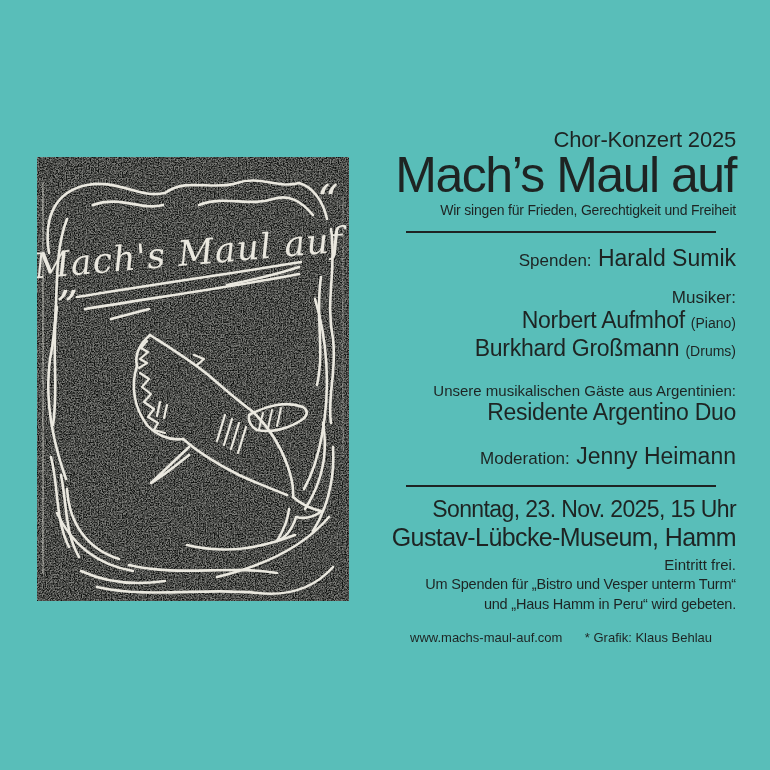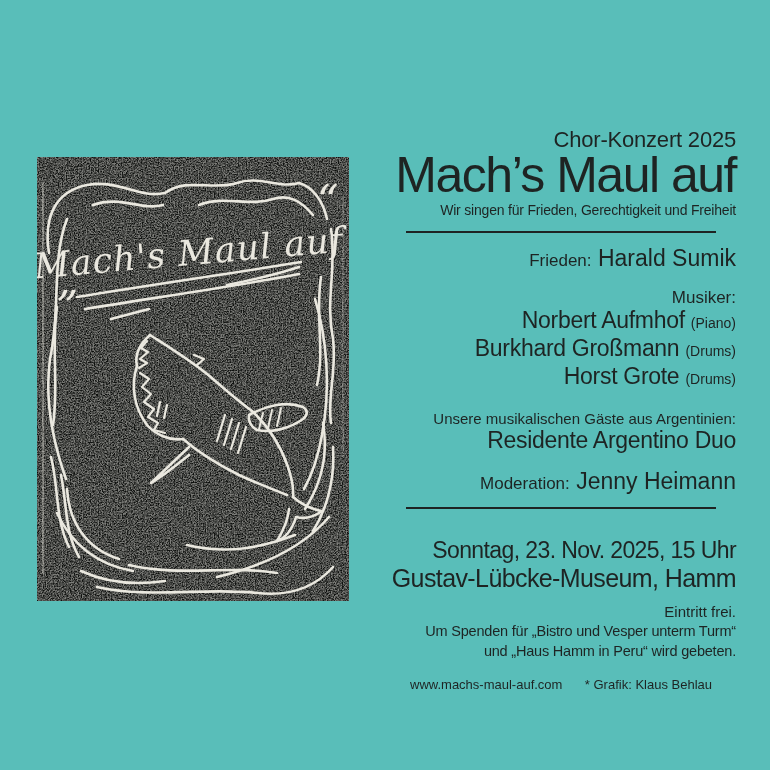--- a/index.html
+++ b/index.html
@@ -25,24 +25,24 @@
   .title{font-size:50px;line-height:46px;letter-spacing:-1.5px;white-space:nowrap;}
   .subtitle{font-size:14px;line-height:19px;margin-top:3px;white-space:nowrap;letter-spacing:-0.2px;}
   .rule{border:0;border-top:2px solid #1e2423;width:310px;margin:11px auto 0;}
   .line-leitung{margin-top:12px;font-size:23px;line-height:26px;white-space:nowrap;}
   .lbl{font-size:17px;}
   .musiker-label{margin-top:14px;font-size:17px;line-height:20px;}
   .musician{font-size:23px;line-height:25px;white-space:nowrap;letter-spacing:-0.3px;}
   .inst{font-size:14px;letter-spacing:0;}
   .guests-label{margin-top:18px;font-size:15px;line-height:18px;white-space:nowrap;}
   .guests-name{font-size:23px;line-height:25px;letter-spacing:-0.3px;}
-  .line-moderation{margin-top:13px;font-size:23px;line-height:30px;white-space:nowrap;}
-  .date-line{margin-top:27px;font-size:23px;line-height:28px;white-space:nowrap;letter-spacing:-0.6px;}
+  .line-moderation{margin-top:13px;font-size:23px;line-height:36px;white-space:nowrap;}
+  .date-line{margin-top:8px;font-size:23px;line-height:28px;white-space:nowrap;letter-spacing:-0.6px;}
   .venue-line{font-size:25px;line-height:28px;white-space:nowrap;letter-spacing:-0.6px;}
-  .admission{margin-top:10px;font-size:15px;line-height:19px;}
+  .admission{margin-top:4px;font-size:15px;line-height:19px;}
   .donation{font-size:14.5px;line-height:20px;white-space:nowrap;letter-spacing:-0.2px;}
   .footer-row{
     margin-top:16px;display:flex;justify-content:space-between;
     padding:0 24px;font-size:13px;line-height:16px;
   }
 </style>
 </head>
 <body>
 
 <div class="poster">
@@ -138,27 +138,26 @@
   </div>
 
   <div class="right-col">
 
     <div class="kicker">Chor-Konzert 2025</div>
     <div class="title">Mach’s Maul auf</div>
     <div class="subtitle">Wir singen für Frieden, Gerechtigkeit und Freiheit</div>
 
     <hr class="rule">
 
-    <div class="line-leitung"><span class="lbl">Frieden:</span> <span>Harald Sumik</span></div>
+    <div class="line-leitung"><span class="lbl">Spenden:</span> <span>Harald Sumik</span></div>
 
     <div class="musiker-label">Musiker:</div>
 
     <div class="musician"><span>Norbert Aufmhof</span> <span class="inst">(Piano)</span></div>
     <div class="musician"><span>Burkhard Großmann</span> <span class="inst">(Drums)</span></div>
-    <div class="musician"><span>Horst Grote</span> <span class="inst">(Drums)</span></div>
 
     <div class="guests-label">Unsere musikalischen Gäste aus Argentinien:</div>
     <div class="guests-name">Residente Argentino Duo</div>
 
     <div class="line-moderation"><span class="lbl">Moderation:</span> <span>Jenny Heimann</span></div>
 
     <hr class="rule" style="margin-top:8px;">
 
     <div class="date-line">Sonntag, 23. Nov. 2025, 15 Uhr</div>
     <div class="venue-line">Gustav-Lübcke-Museum, Hamm</div>

